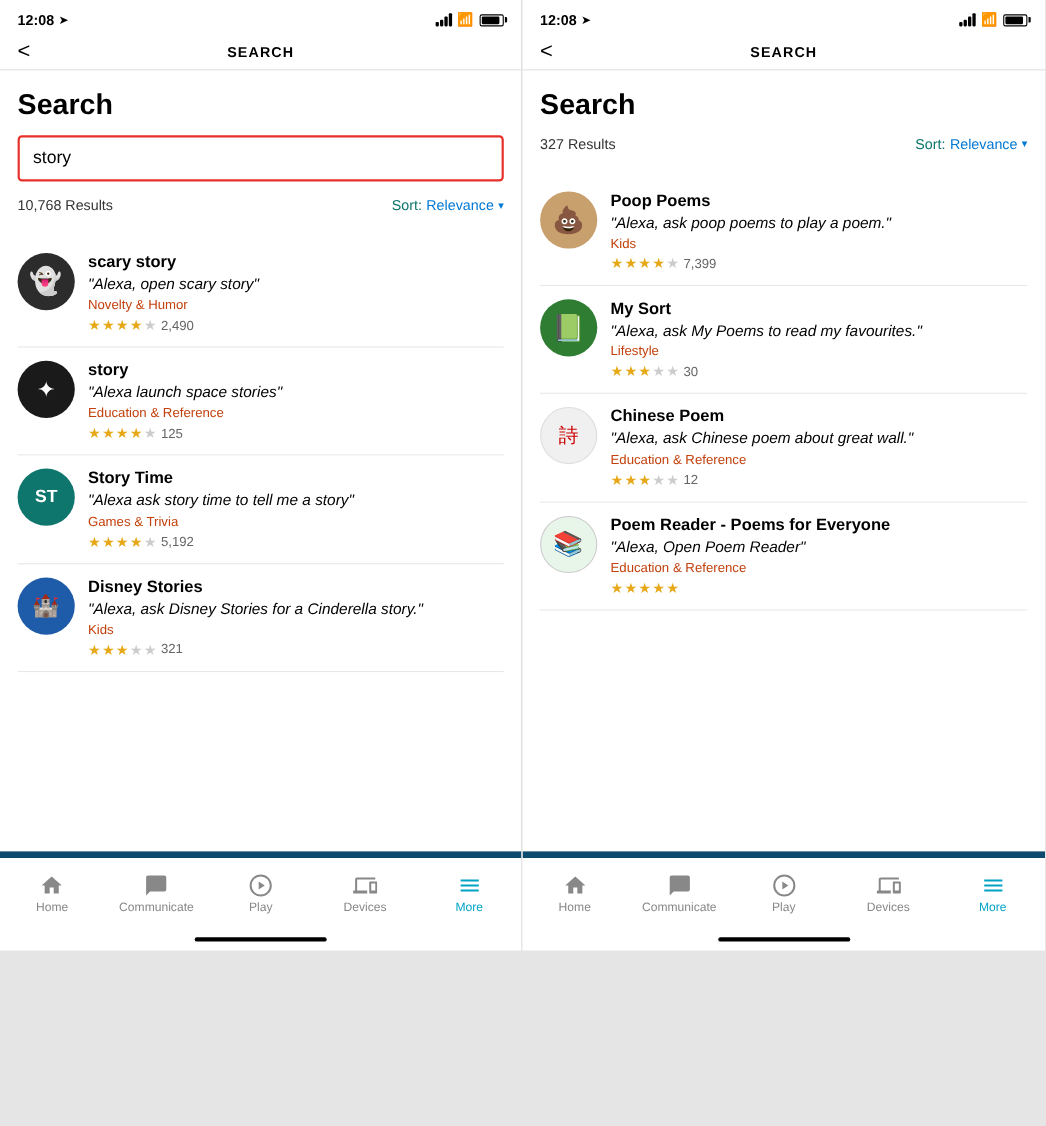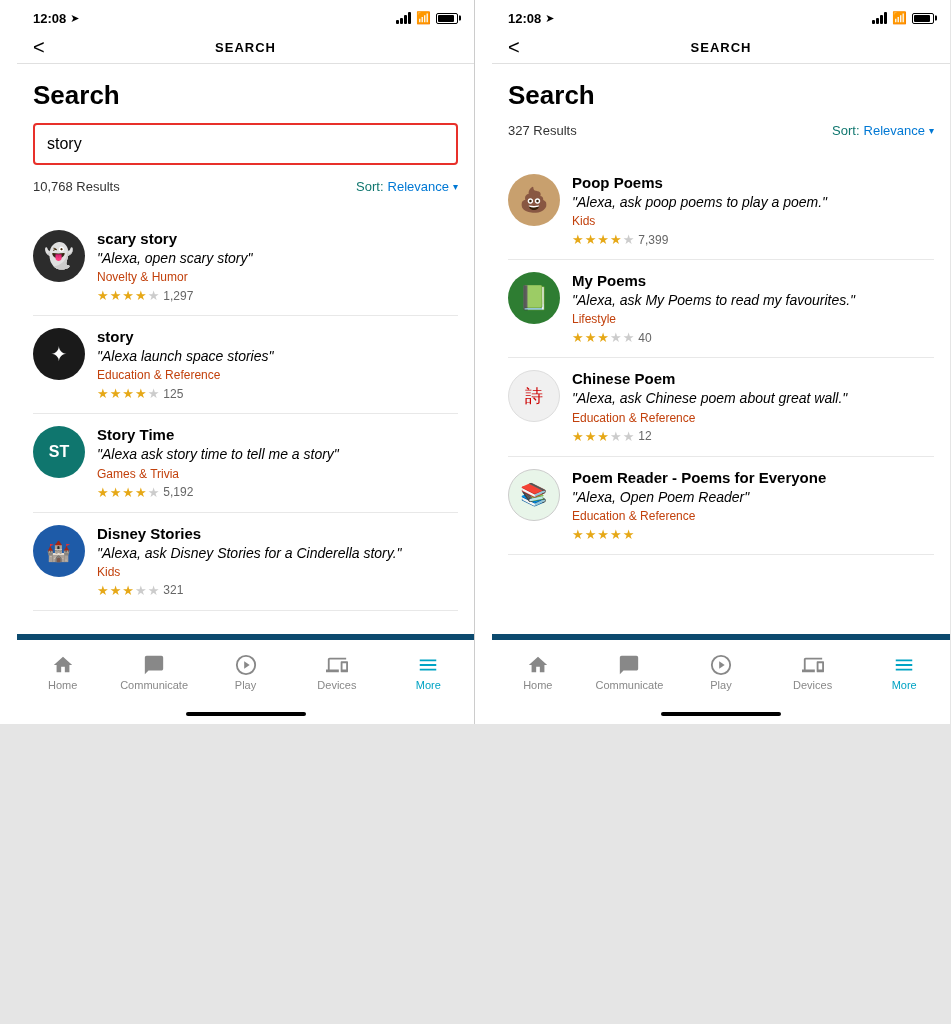--- a/index.html
+++ b/index.html
@@ -14,27 +14,26 @@
     }
     .phones-container {
       display: flex;
       flex-direction: row;
       gap: 0;
       width: 951px;
       height: 1024px;
     }
     .phone {
       width: 475px;
-      height: 724px;
+      height: 864px;
       background: #fff;
       display: flex;
       flex-direction: column;
       overflow: hidden;
       position: relative;
-      padding-left: 17px;
     }
     .phone:first-child {
       border-right: 1px solid #ccc;
     }
 
     
     .status-bar {
       display: flex;
       justify-content: space-between;
       align-items: center;
@@ -322,21 +321,21 @@
           <div class="skill-phrase">"Alexa, open scary story"</div>
           <div class="skill-category">Novelty &amp; Humor</div>
           <div class="stars-row">
             <div class="stars">
               <span class="star star-full">★</span>
               <span class="star star-full">★</span>
               <span class="star star-full">★</span>
               <span class="star star-half">★</span>
               <span class="star star-empty">★</span>
             </div>
-            <span class="review-count">1,297</span>
+            <span class="review-count">2,490</span>
           </div>
         </div>
       </div>
 
       <div class="skill-item">
         <div class="bubble-icon">
           <div style="width:52px;height:52px;border-radius:50%;background:#1a1a1a;display:flex;align-items:center;justify-content:center;font-size:20px;color:#fff;">✦</div>
         </div>
         <div class="skill-info">
           <div class="skill-name">story</div>
@@ -495,32 +494,32 @@
             <span class="review-count">7,399</span>
           </div>
         </div>
       </div>
 
       <div class="skill-item">
         <div class="bubble-icon">
           <div style="width:52px;height:52px;border-radius:50%;background:#2e7d32;display:flex;align-items:center;justify-content:center;font-size:24px;">📗</div>
         </div>
         <div class="skill-info">
-          <div class="skill-name">My Poems</div>
+          <div class="skill-name">My Sort</div>
           <div class="skill-phrase">"Alexa, ask My Poems to read my favourites."</div>
           <div class="skill-category">Lifestyle</div>
           <div class="stars-row">
             <div class="stars">
               <span class="star star-full">★</span>
               <span class="star star-full">★</span>
               <span class="star star-full">★</span>
               <span class="star star-empty">★</span>
               <span class="star star-empty">★</span>
             </div>
-            <span class="review-count">40</span>
+            <span class="review-count">30</span>
           </div>
         </div>
       </div>
 
       <div class="skill-item">
         <div class="bubble-icon">
           <div style="width:52px;height:52px;border-radius:50%;background:#f0f0f0;border:1px solid #ddd;display:flex;align-items:center;justify-content:center;font-size:18px;color:#c00;">詩</div>
         </div>
         <div class="skill-info">
           <div class="skill-name">Chinese Poem</div>

